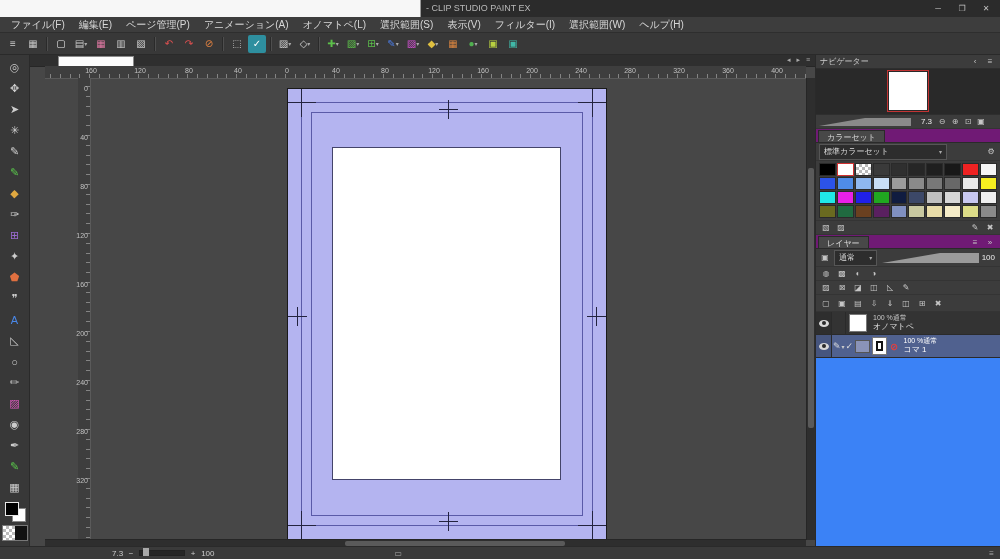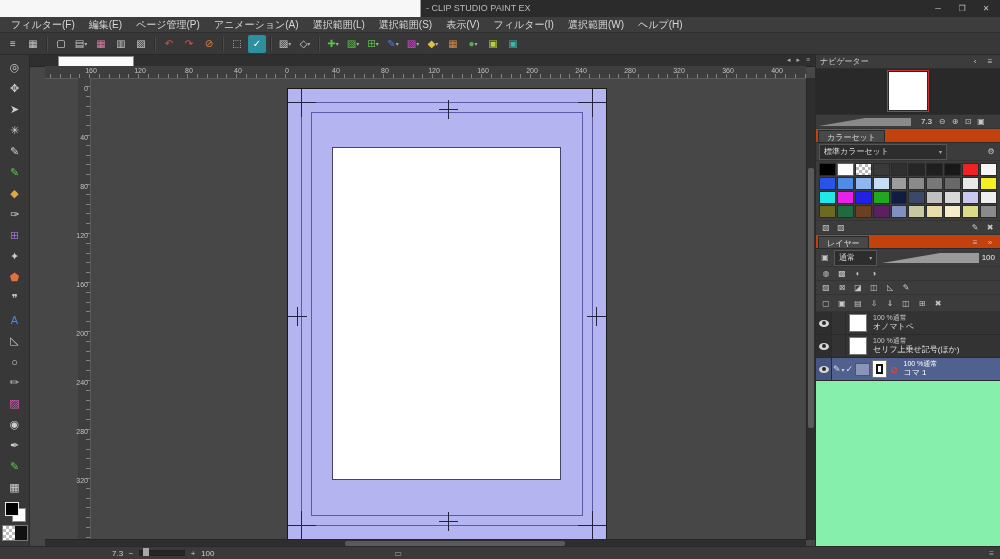--- a/index.html
+++ b/index.html
@@ -65,35 +65,35 @@
   
   #right-panel{position:absolute;left:815px;top:55px;width:185px;height:492px;background:#3c3c3c;border-left:1px solid #2a2a2a;box-sizing:border-box;display:flex;flex-direction:column}
   .sec-h{height:13px;min-height:13px;display:flex;align-items:center;justify-content:space-between;font-size:8px;color:#ccc;padding:0 4px;border-bottom:1px solid #2e2e2e}
   .sec-h .icons{display:flex;gap:3px}
   .mini-btn{min-width:12px;height:11px;display:flex;align-items:center;justify-content:center;font-size:8px;color:#c6c6c6}
   #nav-body{height:45px;min-height:45px;background:#292929;position:relative;border-bottom:1px solid #2e2e2e}
   #nav-thumb{position:absolute;left:50%;top:3px;transform:translateX(-50%);width:38px;height:38px;background:#fff;outline:1px solid #c23333;outline-offset:1px}
   .nav-row{height:13px;min-height:13px;display:flex;align-items:center;padding:0 3px;gap:2px;border-bottom:1px solid #343434}
   .wedge{width:46px;height:0;border-bottom:8px solid #8a8a8a;border-left:46px solid transparent;margin-right:3px}
   .nav-val{font-size:8px;color:#eee;min-width:16px;text-align:right;margin-right:2px}
-  .tab-strip{height:13px;min-height:13px;background:#c2410c;border-bottom:1px solid #2a2a2a;display:flex;align-items:flex-end;justify-content:space-between;padding-right:4px}
+  .tab-strip{height:13px;min-height:13px;background:#701a75;border-bottom:1px solid #2a2a2a;display:flex;align-items:flex-end;justify-content:space-between;padding-right:4px}
   .ptab{background:#484848;border:1px solid #2a2a2a;border-bottom:none;font-size:8px;color:#ddd;padding:1px 8px 0;height:12px;box-sizing:border-box;margin-left:2px}
   .row-17{height:17px;min-height:17px;display:flex;align-items:center;padding:0 3px;gap:3px;border-bottom:1px solid #343434}
   .dd{background:#2d2d2d;border:1px solid #565656;color:#ddd;font-size:8px;padding:1px 4px;display:flex;justify-content:space-between;align-items:center;height:12px;box-sizing:content-box}
   .dd .chev{font-size:6px;color:#aaa;margin-left:4px}
   #swatch-grid{height:60px;min-height:60px;display:grid;grid-template-columns:repeat(10,1fr);gap:1px;padding:2px 3px;box-sizing:border-box;border-bottom:1px solid #343434}
   .sw{border:1px solid #2a2a2a;box-sizing:border-box}
   .sw.sel{border:1px solid #d03030;box-shadow:inset 0 0 0 1px #fff}
   .checker{background-image:linear-gradient(45deg,#b9b9b9 25%,transparent 25% 75%,#b9b9b9 75%),linear-gradient(45deg,#b9b9b9 25%,transparent 25% 75%,#b9b9b9 75%);background-size:6px 6px;background-position:0 0,3px 3px;background-color:#fff}
   .icon-row{display:flex;align-items:center;padding:0 4px;gap:4px;border-bottom:1px solid #343434}
   .h13{height:13px;min-height:13px}.h16{height:16px;min-height:16px}
   .spread{justify-content:space-between}
   .opacity-wedge{width:58px;height:0;border-bottom:10px solid #9a9a9a;border-left:58px solid transparent;margin-left:2px}
   .op-val{font-size:8px;color:#eee;margin-left:auto;padding-right:2px}
-  #layer-list{flex:1;background:#86efac;overflow:hidden}
+  #layer-list{flex:1;background:#3b82f6;overflow:hidden}
   .lrow{height:22px;display:flex;align-items:center;background:#333;border-bottom:1px solid #2a2a2a;position:relative}
   .lrow.sel{background:#50618f}
   .cell-eye{width:15px;height:100%;display:flex;align-items:center;justify-content:center;border-right:1px solid #2a2a2a;background:#2e2e2e}
   .lrow.sel .cell-eye{background:#46557e}
   .eye{width:10px;height:7px;border-radius:50%;background:#d8d8d8;position:relative}
   .eye::after{content:"";position:absolute;left:3px;top:1.5px;width:4px;height:4px;border-radius:50%;background:#2a2a2a}
   .cell-pad{width:13px;height:100%;border-right:1px solid #2a2a2a}
   .lthumb{width:18px;height:18px;border:1px solid #777;box-sizing:border-box;margin:0 3px;background:#fff}
   .llabels{display:flex;flex-direction:column;justify-content:center;margin-left:3px;line-height:1.15;white-space:nowrap}
   .l1{font-size:7px;color:#c8c8c8}.l2{font-size:8px;color:#e2e2e2}
@@ -121,25 +121,25 @@
   <div id="title-white"></div>
   <div id="title-text">- CLIP STUDIO PAINT EX</div>
   <div id="win-controls">
       <span class="win-btn">─</span>
       <span class="win-btn">❐</span>
       <span class="win-btn">✕</span>
     </div>
 </div>
 
 <div id="menubar">
-    <div class="menu-item">フィルター(F)</div>
+    <div class="menu-item">ファイル(F)</div>
     <div class="menu-item">編集(E)</div>
     <div class="menu-item">ページ管理(P)</div>
     <div class="menu-item">アニメーション(A)</div>
-    <div class="menu-item">選択範囲(L)</div>
+    <div class="menu-item">オノマトペ(L)</div>
     <div class="menu-item">選択範囲(S)</div>
     <div class="menu-item">表示(V)</div>
     <div class="menu-item">フィルター(I)</div>
     <div class="menu-item">選択範囲(W)</div>
     <div class="menu-item">ヘルプ(H)</div>
   </div>
 
 <div id="toolbar">
     <div class="tbi">
       <span style="color: rgb(204, 204, 204);">≡</span>
@@ -474,31 +474,20 @@
         <div class="cell-eye">
           <span class="eye"></span>
         </div>
         <div class="cell-pad"></div>
         <div class="lthumb checker"></div>
         <div class="llabels">
           <span class="l1">100 %通常</span>
           <span class="l2">オノマトペ</span>
         </div>
       </div>
-      <div class="lrow">
-        <div class="cell-eye">
-          <span class="eye"></span>
-        </div>
-        <div class="cell-pad"></div>
-        <div class="lthumb checker"></div>
-        <div class="llabels">
-          <span class="l1">100 %通常</span>
-          <span class="l2">セリフ上乗せ記号(ほか)</span>
-        </div>
-      </div>
       <div class="lrow sel">
         <div class="cell-eye">
           <span class="eye"></span>
         </div>
         <span class="mini">✎</span>
         <span class="tiny">▾</span>
         <span class="mini">✓</span>
         <div class="folder-thumb"></div>
         <div class="frame-thumb"></div>
         <span class="ban">⊘</span>

